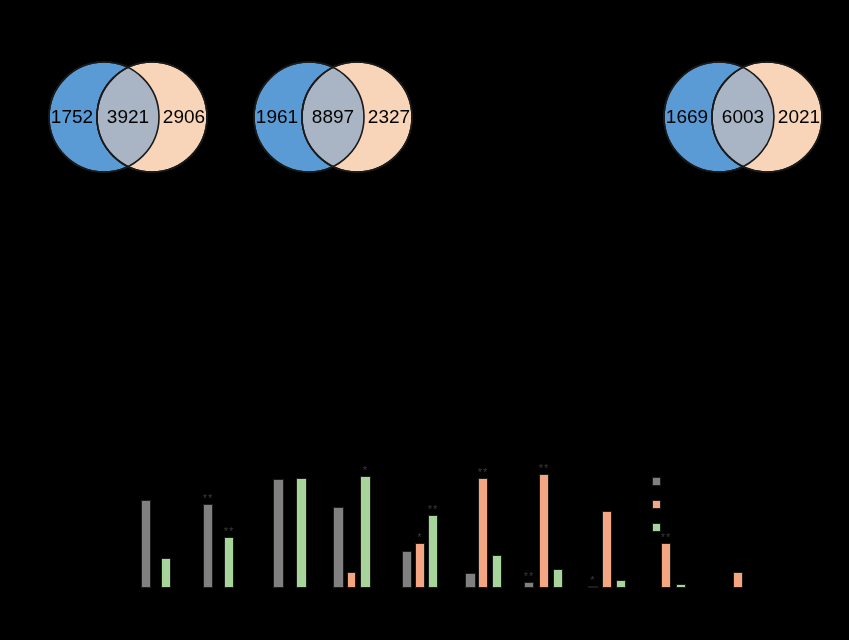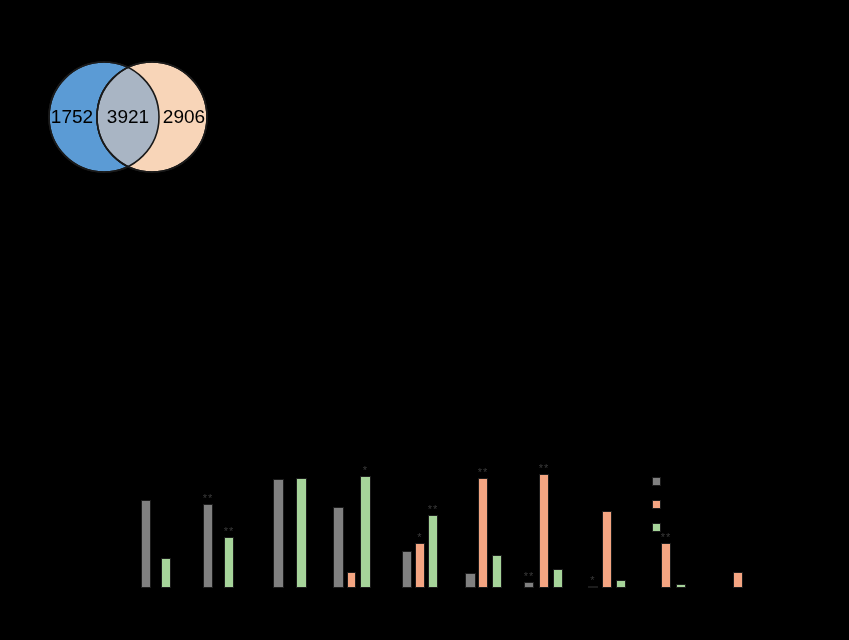--- a/index.html
+++ b/index.html
@@ -128,20 +128,54 @@
           </clipPath>
         </defs>
         <circle cx="66" cy="62" r="55" fill="#5B9BD5" stroke="#1a1a1a" stroke-width="1.6"></circle>
         <circle cx="114" cy="62" r="55" fill="#F8D5B8" stroke="#1a1a1a" stroke-width="1.6"></circle>
         <circle cx="114" cy="62" r="55" fill="#A9B5C4" stroke="#1a1a1a" stroke-width="1.6" clip-path="url(#vclip0)"></circle>
         <circle cx="66" cy="62" r="55" fill="none" stroke="#1a1a1a" stroke-width="1.6"></circle>
         <circle cx="114" cy="62" r="55" fill="none" stroke="#1a1a1a" stroke-width="1.6"></circle>
         <text class="venn-label" x="34" y="63" fill="#000000">1752</text>
         <text class="venn-label" x="90" y="63" fill="#000000">3921</text>
         <text class="venn-label" x="146" y="63" fill="#000000">2906</text>
+      </svg>
+    </div>
+    <div class="venn-figure" style="left: 243px;">
+      <svg class="venn-svg" width="180" height="125" viewBox="0 0 180 125">
+        <defs>
+          <clipPath id="vclip1">
+            <circle cx="66" cy="62" r="55"></circle>
+          </clipPath>
+        </defs>
+        <circle cx="66" cy="62" r="55" fill="#5B9BD5" stroke="#1a1a1a" stroke-width="1.6"></circle>
+        <circle cx="114" cy="62" r="55" fill="#F8D5B8" stroke="#1a1a1a" stroke-width="1.6"></circle>
+        <circle cx="114" cy="62" r="55" fill="#A9B5C4" stroke="#1a1a1a" stroke-width="1.6" clip-path="url(#vclip1)"></circle>
+        <circle cx="66" cy="62" r="55" fill="none" stroke="#1a1a1a" stroke-width="1.6"></circle>
+        <circle cx="114" cy="62" r="55" fill="none" stroke="#1a1a1a" stroke-width="1.6"></circle>
+        <text class="venn-label" x="34" y="63" fill="#000000">1961</text>
+        <text class="venn-label" x="90" y="63" fill="#000000">8897</text>
+        <text class="venn-label" x="146" y="63" fill="#000000">2327</text>
+      </svg>
+    </div>
+    <div class="venn-figure" style="left: 653px;">
+      <svg class="venn-svg" width="180" height="125" viewBox="0 0 180 125">
+        <defs>
+          <clipPath id="vclip3">
+            <circle cx="66" cy="62" r="55"></circle>
+          </clipPath>
+        </defs>
+        <circle cx="66" cy="62" r="55" fill="#5B9BD5" stroke="#1a1a1a" stroke-width="1.6"></circle>
+        <circle cx="114" cy="62" r="55" fill="#F8D5B8" stroke="#1a1a1a" stroke-width="1.6"></circle>
+        <circle cx="114" cy="62" r="55" fill="#A9B5C4" stroke="#1a1a1a" stroke-width="1.6" clip-path="url(#vclip3)"></circle>
+        <circle cx="66" cy="62" r="55" fill="none" stroke="#1a1a1a" stroke-width="1.6"></circle>
+        <circle cx="114" cy="62" r="55" fill="none" stroke="#1a1a1a" stroke-width="1.6"></circle>
+        <text class="venn-label" x="34" y="63" fill="#000000">1669</text>
+        <text class="venn-label" x="90" y="63" fill="#000000">6003</text>
+        <text class="venn-label" x="146" y="63" fill="#000000">2021</text>
       </svg>
     </div>
   </div>
 
 <div id="bar-panel">
   <div id="plot-area">
       <div class="bar" style="left: 141px; width: 10px; height: 88px; background: rgb(128, 128, 128);"></div>
       <div class="bar" style="left: 161px; width: 10px; height: 30px; background: rgb(166, 212, 154);"></div>
       <div class="bar" style="left: 203px; width: 10px; height: 84px; background: rgb(128, 128, 128);"></div>
       <div class="sig-mark" style="left: 208px; bottom: 137px;">**</div>

